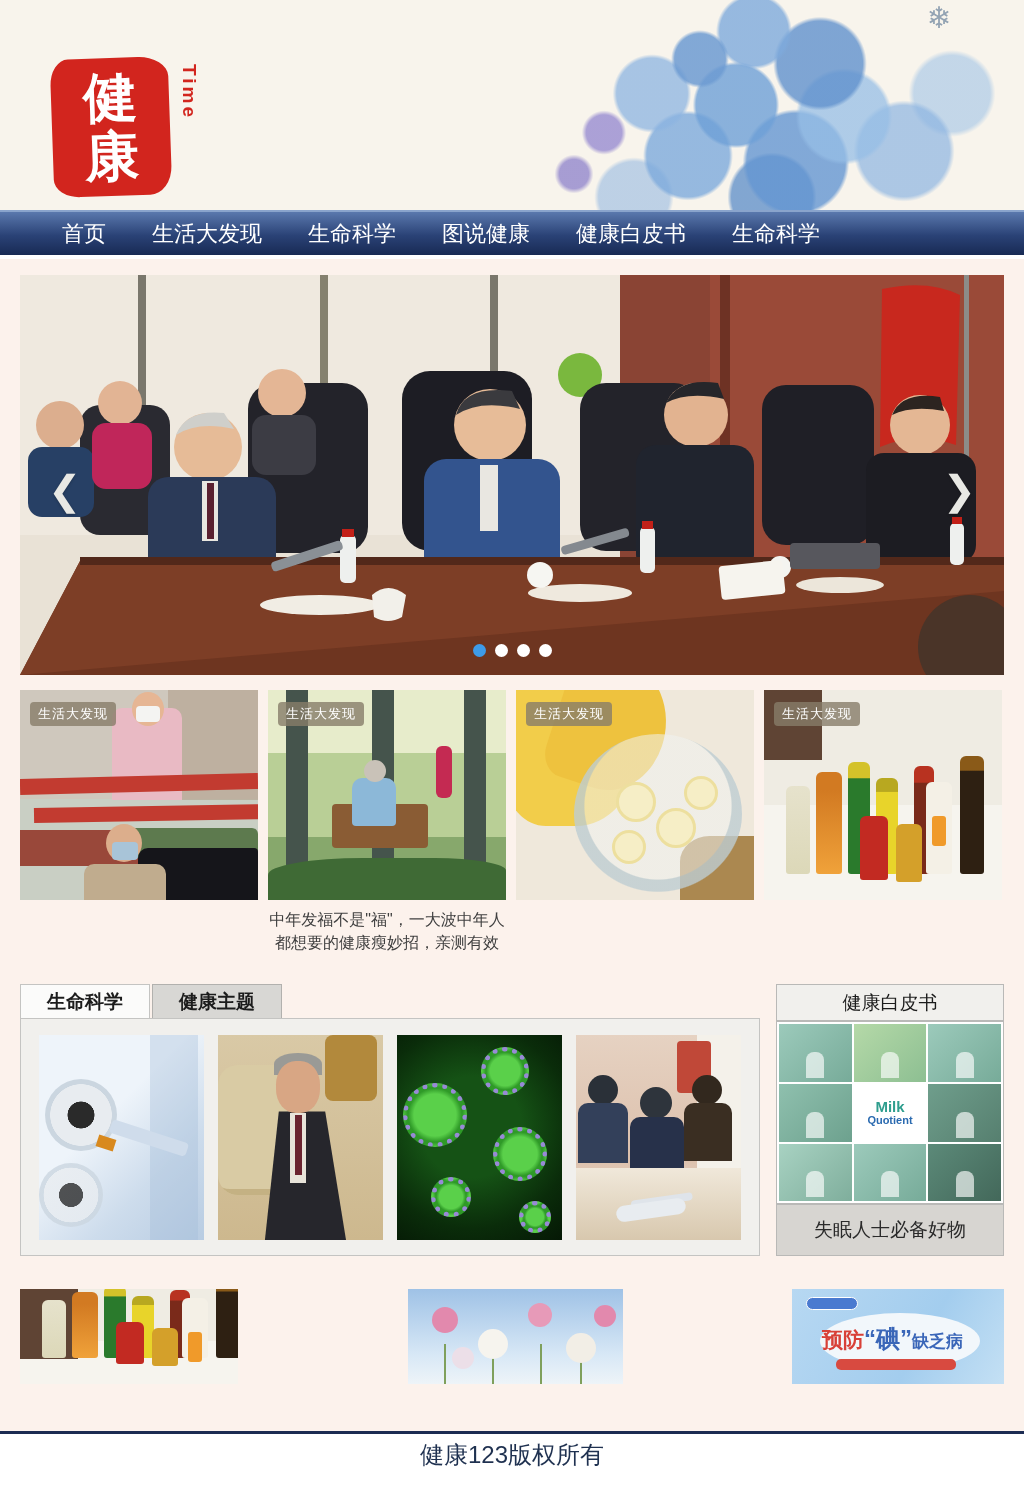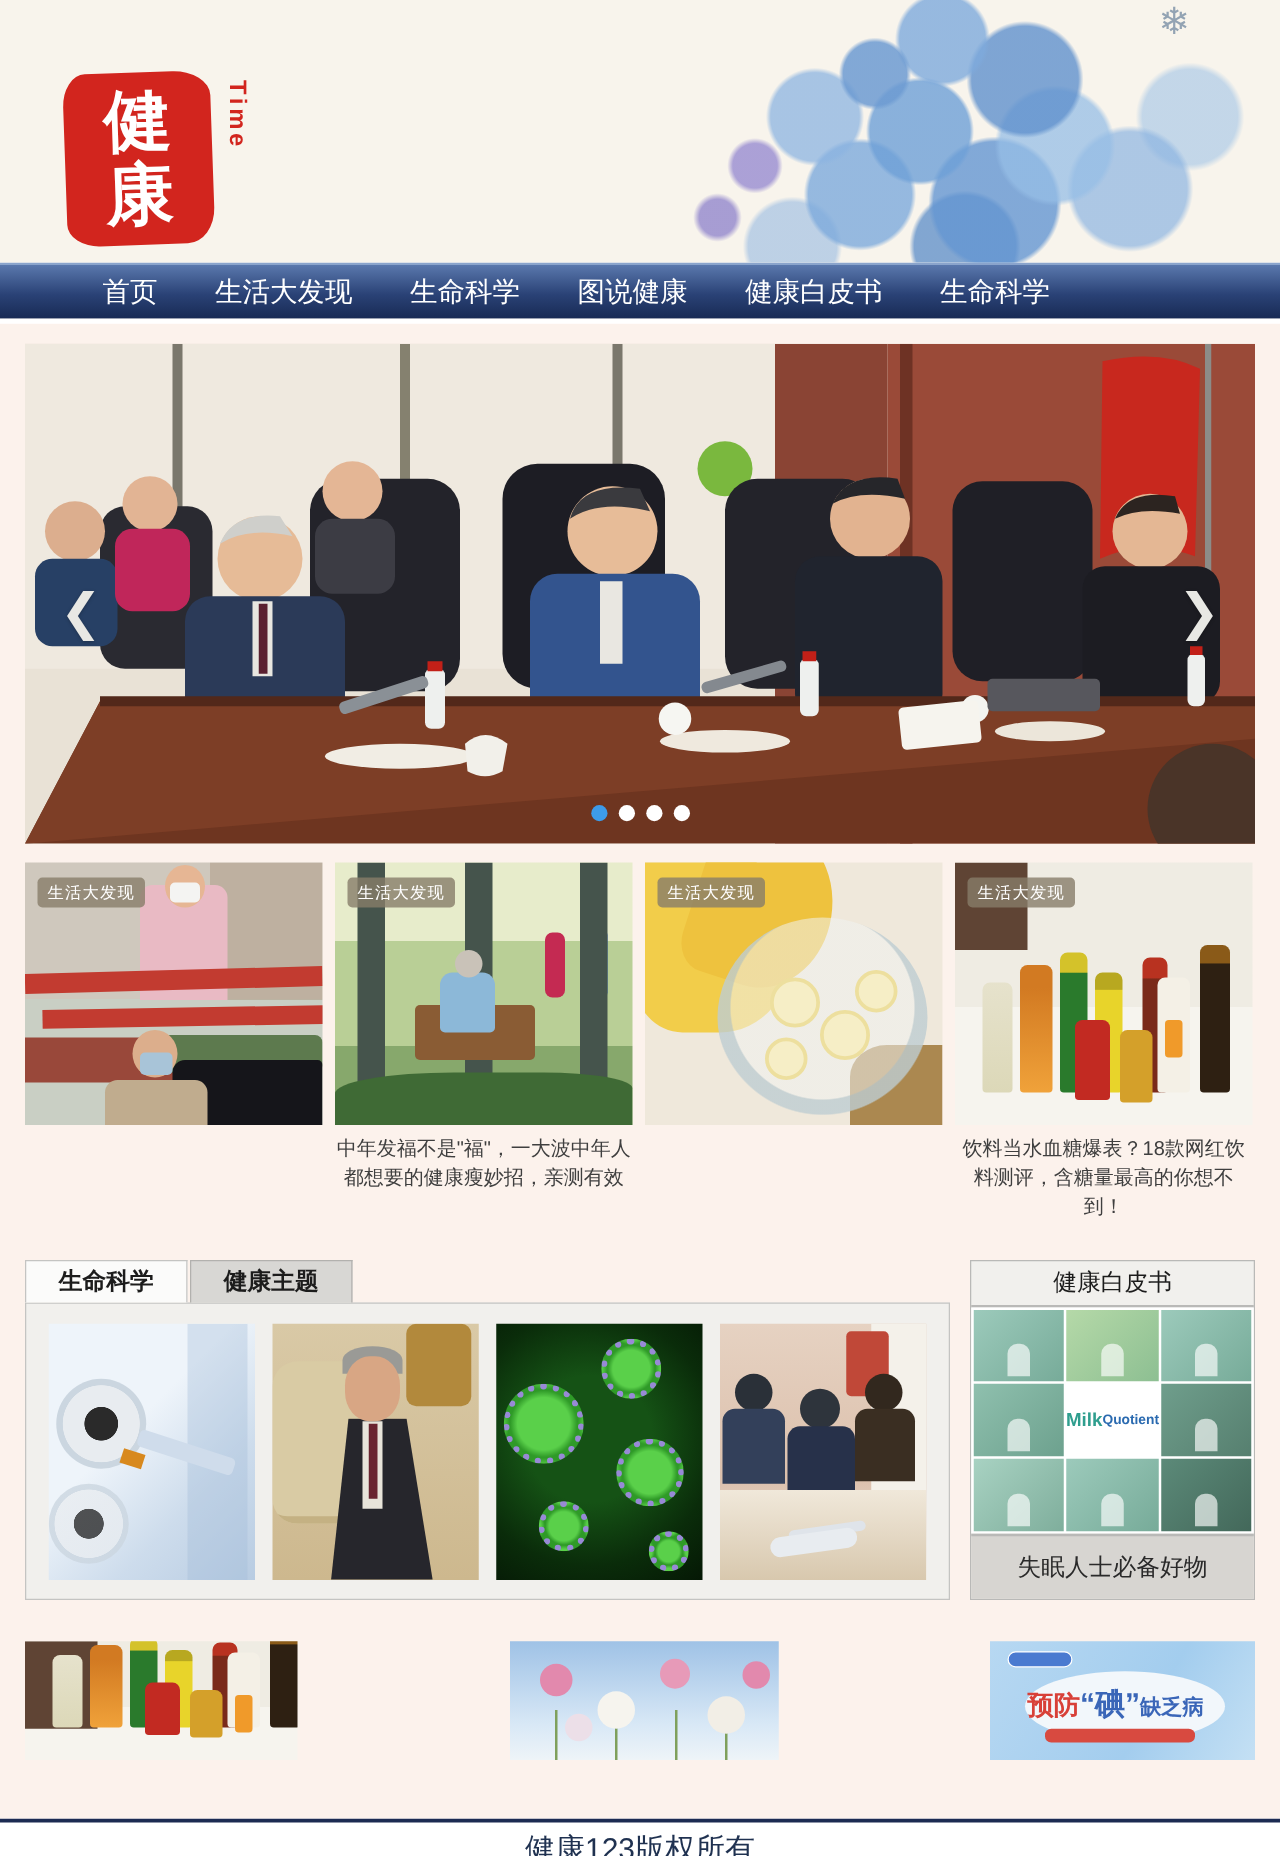--- a/index.html
+++ b/index.html
@@ -35,21 +35,21 @@
     border-top:4px solid #d2251e; border-right:4px solid #d2251e; height:126px; }
   .logo-title { color:#d2251e; font-size:66px; font-weight:bold; letter-spacing:10px;
     -webkit-text-stroke:2px #d2251e; line-height:1.3; }
   .logo-title-wrap::after { content:""; position:absolute; right:-10px; bottom:-6px;
     width:16px; height:10px; background:#d2251e; }
   .logo-time { color:#d2251e; font-size:19px; writing-mode:vertical-rl; letter-spacing:3px;
     margin-left:8px; margin-top:6px; font-weight:bold; }
 
   
   .nav { height:45px; background:linear-gradient(#5a78ad,#2a4276 55%,#182a54);
-    border-top:2px solid #8aa4cc; display:flex; align-items:center; padding-left:82px;font-family:Liberation Serif, serif; }
+    border-top:2px solid #8aa4cc; display:flex; align-items:center; padding-left:62px;font-family:Liberation Serif, serif; }
   .nav a { color:#ffffff; text-decoration:none; font-size:22px; margin-right:46px; white-space:nowrap; }
 
   
   .content { background:#fcf2ec; border-top:4px solid #ffffff; padding:16px 20px 47px 20px; }
 
   
   .carousel { position:relative; width:984px; height:400px; overflow:hidden; background:#e9e2d8; }
   .carousel svg { display:block; }
   .car-arrow { position:absolute; top:195px; color:#e8e8e4; font-size:40px; line-height:1;
     cursor:pointer; text-shadow:0 1px 3px rgba(0,0,0,.25); font-family:"DejaVu Sans",sans-serif; }
@@ -173,21 +173,21 @@
   .sidebar { width:228px; border:1px solid #b9b9b7; background:#f1f0ed; height:272px; display:flex; flex-direction:column; cursor:pointer; }
   .sidebar-title { height:37px; display:flex; align-items:center; justify-content:center; font-size:19px; color:#1c1c1c; border-bottom:2px solid #b9b9b7; }
   .milk-grid { flex:1; display:grid; grid-template-columns:1fr 1fr 1fr; grid-template-rows:1fr 1fr 1fr; gap:2px; background:#ffffff; padding:2px; }
   .milk-cell { background:linear-gradient(135deg,#9ccabb,#77ab99); position:relative; }
   .milk-cell:nth-child(2) { background:linear-gradient(135deg,#b5d9a8,#8dbf92); }
   .milk-cell:nth-child(4) { background:linear-gradient(135deg,#8fc0ae,#6da18e); }
   .milk-cell:nth-child(6) { background:linear-gradient(135deg,#6f9e8c,#567f6f); }
   .milk-cell:nth-child(7) { background:linear-gradient(135deg,#a8d2c2,#7fae9c); }
   .milk-cell:nth-child(9) { background:linear-gradient(135deg,#5c8a79,#43685a); }
   .milk-cell .fig { position:absolute; left:50%; bottom:4px; transform:translateX(-50%); width:18px; height:26px; background:rgba(255,255,255,.65); border-radius:8px 8px 0 0; }
-  .milk-center { background:#ffffff; display:flex; flex-direction:row; align-items:center; justify-content:center; }
+  .milk-center { background:#ffffff; display:flex; flex-direction:column; align-items:center; justify-content:center; }
   .milk-logo1 { color:#2f9e8e; font-weight:bold; font-size:15px; line-height:1; }
   .milk-logo2 { color:#2a6ab0; font-weight:bold; font-size:11px; }
   .sidebar-caption { height:52px; background:#d7d5d1; border-top:2px solid #b9b9b7; display:flex; align-items:center; justify-content:center; font-size:19px; color:#2a2a2a; }
 
   
   .bottomrow { display:flex; justify-content:space-between; margin-top:33px; }
   .bimg { position:relative; height:95px; overflow:hidden; cursor:pointer; }
   .b1w { width:218px; } .b2w { width:215px; } .b3w { width:212px; } .b4w { width:220px; }
 
   .art-flowers { background:linear-gradient(#9fc2e6, #d8e8f6 70%, #eef4f8); }
@@ -390,21 +390,20 @@
           <div class="bt c2"></div>
           <div class="bt c3"></div>
           <div class="bt c4"></div>
           <div class="bt c9"></div>
           <div class="bt c5"></div>
           <div class="bt c6"></div>
           <div class="bt c7"></div>
           <div class="bt c8"></div>
           <span class="badge">生活大发现</span>
         </div>
-        <div class="card-caption">饮料当水血糖爆表？18款网红饮料测评，含糖量最高的你想不到！</div>
       </div>
 
     </div>
 
     <div class="sections">
 
       <div class="tabbox">
         <div class="tabbar">
           <div class="tab active">生命科学</div>
           <div class="tab inactive">健康主题</div>

